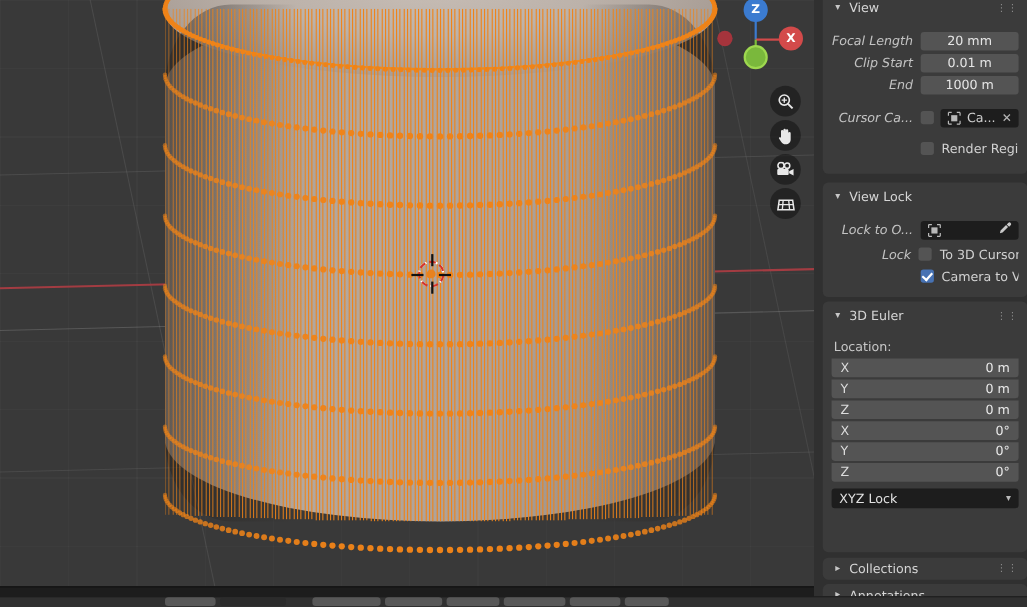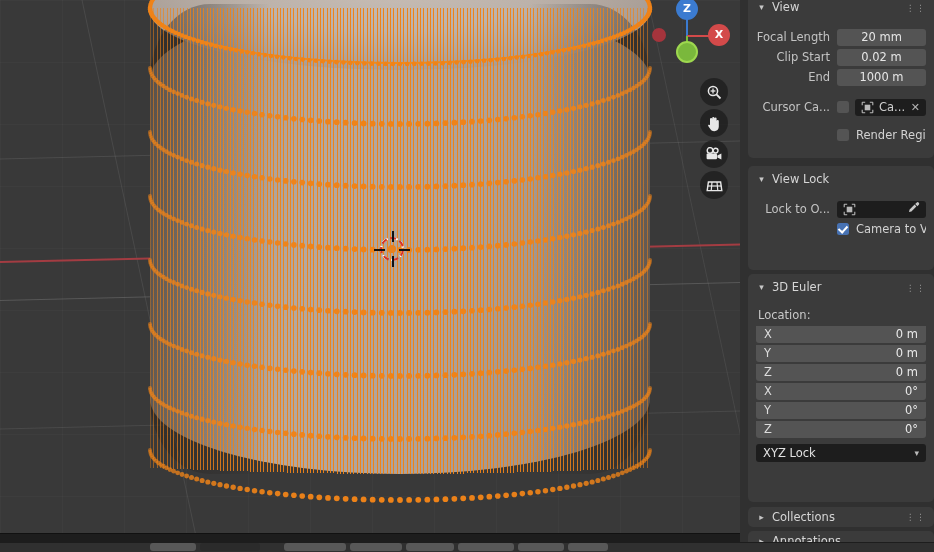--- a/index.html
+++ b/index.html
@@ -67,21 +67,21 @@
   .bh-btn.dark{background:#2b2b2b;}
 
   
   #npanel{position:absolute;left:740px;top:0;width:194px;height:552px;background:#303030;overflow:hidden;}
   .subpanel{position:absolute;left:8px;width:186px;background:#3b3b3b;border-radius:5px;}
   .ph{position:relative;height:18px;display:flex;align-items:center;color:#d6d6d6;font-size:11.5px;}
   .ph .tri{margin-left:9px;margin-right:6px;width:9px;text-align:center;color:#c7c7c7;font-size:9px;line-height:1;}
   .ph .dots{position:absolute;right:8px;top:5px;color:#8d8d8d;font-size:9px;letter-spacing:1.1px;}
 
   .row{display:flex;align-items:center;height:18px;margin:0 8px 2px 8px;}
-  .lbl{color:#c3c3c3;font-size:11.5px;text-align:right;padding-right:7px;white-space:nowrap;overflow:hidden;}
+  .lbl{color:#c3c3c3;font-size:11.5px;text-align:right;padding-right:7px;white-space:nowrap;overflow:hidden;font-style:italic;}
   .lbl.w{width:74px;}
   .field{flex:1;height:17px;background:#545454;border-radius:3px;display:flex;align-items:center;
          justify-content:center;color:#e6e6e6;font-size:11.5px;}
   .field.split{justify-content:space-between;padding:0 8px;box-sizing:border-box;}
   .field.split .k{color:#dcdcdc;}
   .field.split .v{color:#eaeaea;}
   .field.dark{background:#1d1d1d;justify-content:flex-start;padding:0 6px;box-sizing:border-box;}
   .stack .field{border-radius:0;}
   .stack .field:first-child{border-radius:3px 3px 0 0;}
   .stack .field:last-child{border-radius:0 0 3px 3px;}
@@ -1182,21 +1182,21 @@
         <span>View</span>
         <span class="dots">⋮⋮</span>
       </div>
 
       <div class="row" style="margin-top:12px;">
         <div class="lbl w">Focal Length</div>
         <div class="field">20 mm</div>
       </div>
       <div class="row">
         <div class="lbl w">Clip Start</div>
-        <div class="field">0.02 m</div>
+        <div class="field">0.01 m</div>
       </div>
       <div class="row">
         <div class="lbl w">End</div>
         <div class="field">1000 m</div>
       </div>
 
       <div class="row" style="margin-top:12px;">
         <div class="lbl w">Cursor Ca...</div>
         <div class="chk" style="margin-right:6px;"></div>
         <div class="field dark" style="flex:1;">
@@ -1229,20 +1229,25 @@
             <rect x="3.7" y="3.7" width="5.6" height="5.6" fill="#b9b9b9"></rect>
           </svg>
           <span style="margin-left:auto;">
             <svg width="13" height="13" viewBox="0 0 13 13">
               <path d="M9.8 1.4a1.6 1.6 0 012.2 2.2L10.4 5.2 8.2 3zM7.6 3.6l1.8 1.8-5 5-2.4.6.6-2.4z" fill="#c9c9c9"></path>
             </svg>
           </span>
         </div>
       </div>
 
+      <div class="row" style="margin-top:4px;">
+        <div class="lbl w">Lock</div>
+        <div class="chk"></div>
+        <div class="chktxt">To 3D Cursor</div>
+      </div>
       <div class="row" style="padding-left:81px;">
         <div class="chk on"></div>
         <div class="chktxt">Camera to V...</div>
       </div>
     </div>
 
     <div class="subpanel" style="top:274px;height:228px;">
       <div class="ph" style="margin-top:4px;">
         <span class="tri">▾</span>
         <span>3D Euler</span>

